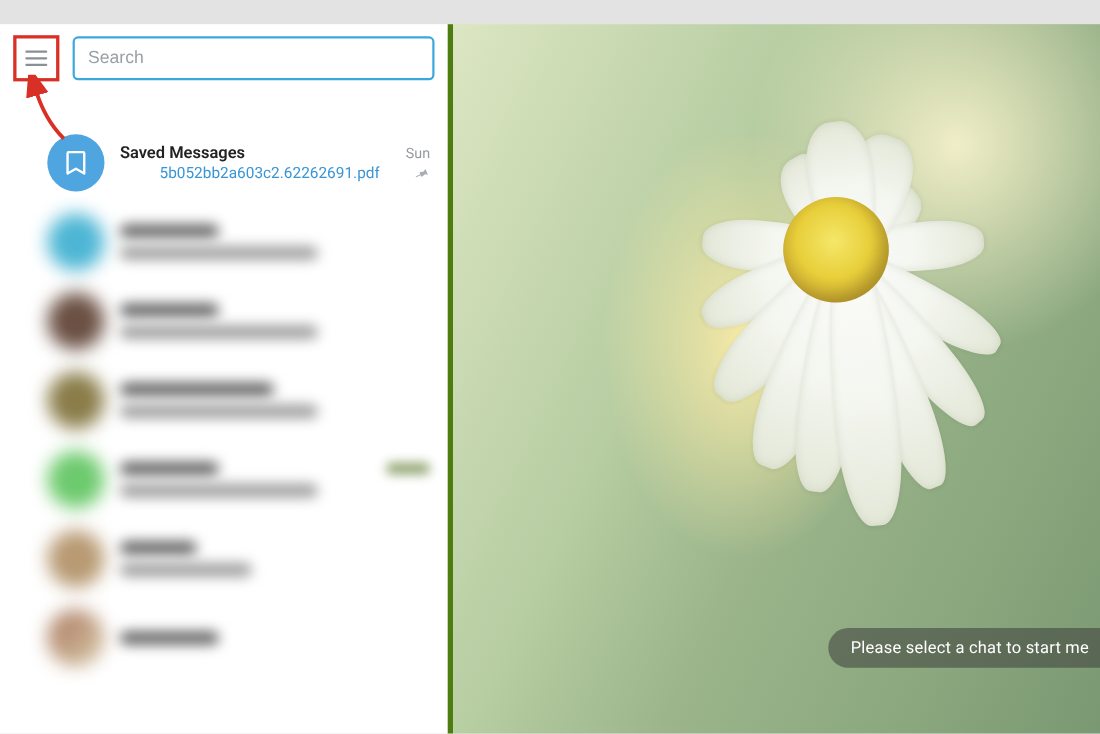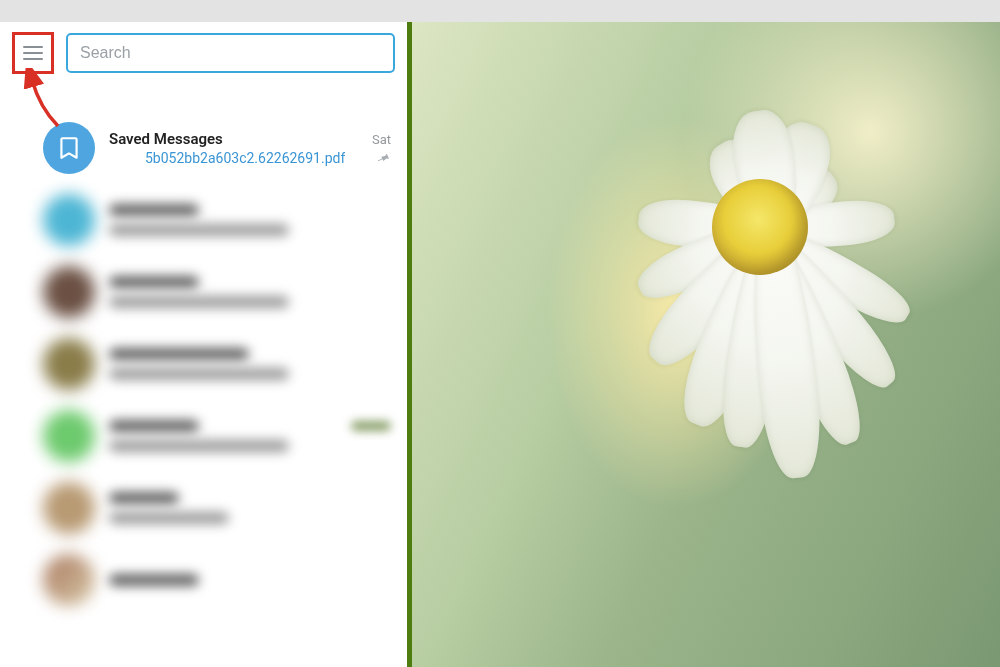--- a/index.html
+++ b/index.html
@@ -242,21 +242,21 @@
 
       <div class="chat-item">
         <div class="avatar saved">
           <svg width="26" height="26" viewBox="0 0 24 24">
             <path d="M6 3h12a1 1 0 0 1 1 1v17l-7-4-7 4V4a1 1 0 0 1 1-1z" fill="none" stroke="#fff" stroke-width="2" stroke-linejoin="round"></path>
           </svg>
         </div>
         <div class="chat-content">
           <div class="chat-row1">
             <span class="chat-name">Saved Messages</span>
-            <span class="chat-date">Sat</span>
+            <span class="chat-date">Sun</span>
           </div>
           <div class="chat-row2">
             <span class="chat-preview">5b052bb2a603c2.62262691.pdf</span>
             <svg class="pin-icon" width="16" height="16" viewBox="0 0 24 24">
               <path d="M14 3l7 7-4 1-3 5-2-2-5 5-1-1 5-5-2-2 5-3 1-4z" fill="#a8adb3" transform="rotate(20 12 12)"></path>
             </svg>
           </div>
         </div>
       </div>
 
@@ -337,15 +337,18 @@
     <div class="flower flower-right">
       
       
       
       
       
       
       
     </div>
 
+    <div class="empty-pill">
+      <span>Please select a chat to start me</span>
+    </div>
   </main>
 
 </div>
 
 </body></html>

